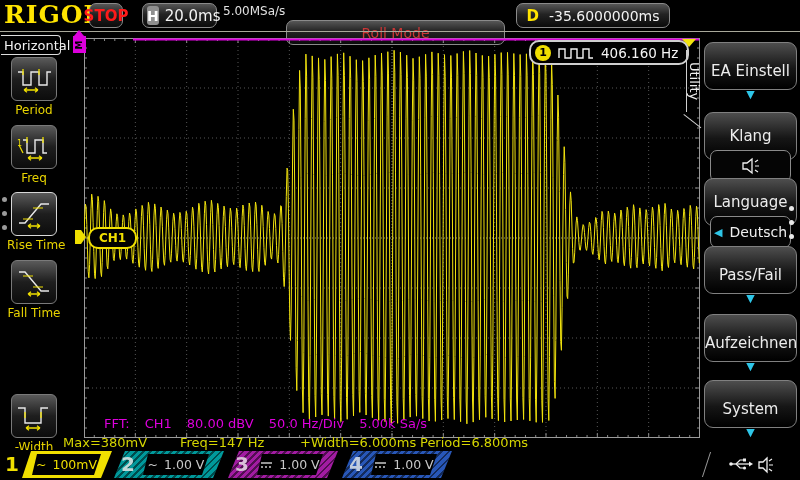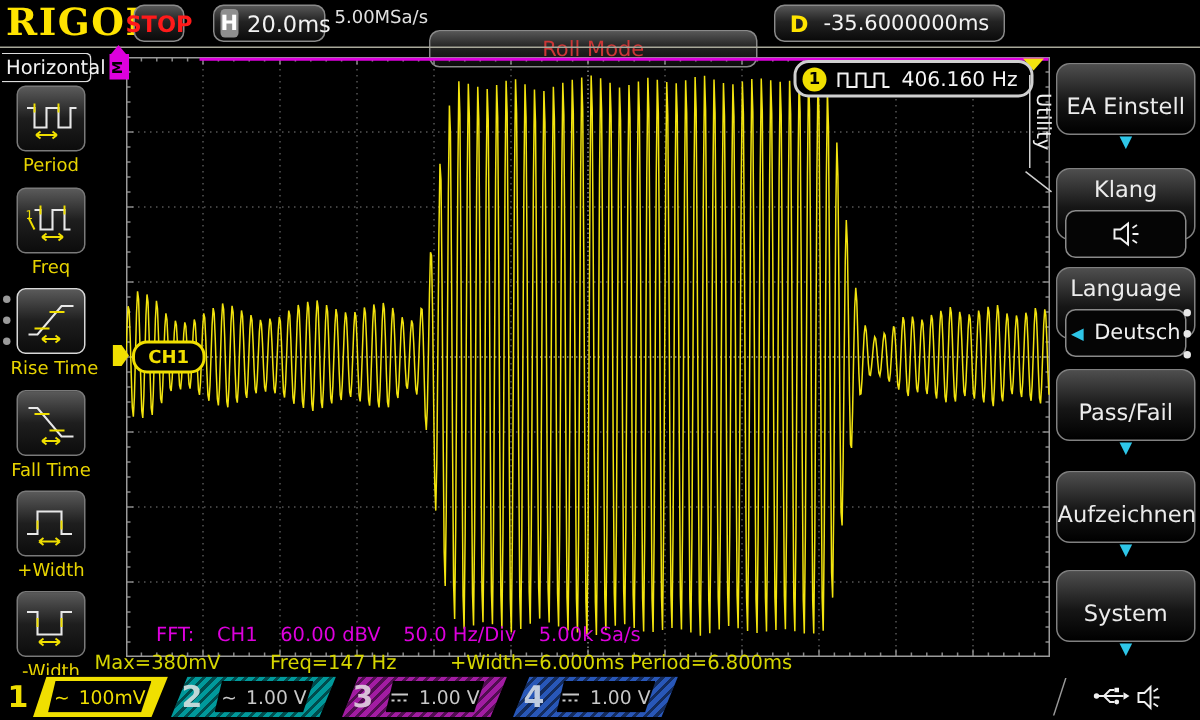--- a/index.html
+++ b/index.html
@@ -70,21 +70,21 @@
 
   
   #utility-tab { position:absolute; left:686px; top:50px; width:16px; height:62px;
                  border-left:1px solid #cfcfcf; color:#f0f0f0; font-size:13px;
                  writing-mode:vertical-rl; text-align:center; }
   #utility-diag { position:absolute; left:684px; top:114px; width:22px; height:1px; background:#cfcfcf;
                   transform:rotate(38deg); transform-origin:left top; }
   .r-btn { position:absolute; left:704px; width:93px; height:48px; border:1px solid #808080;
            border-radius:9px; background:linear-gradient(180deg,#4e4e4e,#161616 55%,#000);
            color:#ececec; font-size:15px; text-align:center; }
-  .r-btn .r-label { margin-top:4px; }
+  .r-btn .r-label { margin-top:14px; }
   .r-btn .r-label.center { margin-top:19px; }
   .arrow-down { color:#2ec6e8; font-size:11px; margin-top:8px; }
   .sub-btn { margin:5px auto 0; width:81px; height:32px; background:#050505; border:1px solid #8a8a8a;
              border-radius:7px; display:flex; align-items:center; justify-content:center; gap:7px; }
   .arrow-left { color:#2ec6e8; font-size:11px; }
   .sub-val { color:#f0f0f0; font-size:14px; }
 
   
   #chan-bar { position:absolute; left:0; top:450px; width:800px; height:30px; background:#000; }
   .ch-num { position:absolute; top:2px; font-size:20px; font-weight:bold; }
@@ -159,30 +159,20 @@
     <div class="h-tile">
       <svg width="38" height="32" viewBox="0 0 38 32">
         <path d="M4 6 h6 L26 25 h8" stroke="#e8e8e8" fill="none" stroke-width="1.4"></path>
         <path d="M8 10 h10 M18 21 h10" stroke="#f0df00" stroke-width="1.2"></path>
         <path d="M13 28 h12 M13 28 l3 -2.3 M13 28 l3 2.3 M25 28 l-3 -2.3 M25 28 l-3 2.3" stroke="#f0df00" fill="none" stroke-width="1.3"></path>
       </svg>
     </div>
     <div class="h-label">Fall Time</div>
   </div>
 
-  <div class="h-item" style="top:295px;">
-    <div class="h-tile">
-      <svg width="38" height="32" viewBox="0 0 38 32">
-        <path d="M3 23 h7 V8 h16 v15 h7" stroke="#e8e8e8" fill="none" stroke-width="1.4"></path>
-        <path d="M10 14 v6 M26 14 v6" stroke="#f0df00" stroke-width="1.3"></path>
-        <path d="M11 28 h14 M11 28 l3 -2.3 M11 28 l3 2.3 M25 28 l-3 -2.3 M25 28 l-3 2.3" stroke="#f0df00" fill="none" stroke-width="1.3"></path>
-      </svg>
-    </div>
-    <div class="h-label">+Width</div>
-  </div>
 
   <div class="h-item" style="top:362px;">
     <div class="h-tile">
       <svg width="38" height="32" viewBox="0 0 38 32">
         <path d="M3 8 h7 v15 h16 V8 h7" stroke="#e8e8e8" fill="none" stroke-width="1.4"></path>
         <path d="M10 12 v6 M26 12 v6" stroke="#f0df00" stroke-width="1.3"></path>
         <path d="M11 28 h14 M11 28 l3 -2.3 M11 28 l3 2.3 M25 28 l-3 -2.3 M25 28 l-3 2.3" stroke="#f0df00" fill="none" stroke-width="1.3"></path>
       </svg>
     </div>
     <div class="h-label">-Width</div>
@@ -431,21 +421,21 @@
   <div id="freq-box">
     <span id="freq-ch-badge">1</span>
     <svg width="36" height="13" viewBox="0 0 36 13">
       <path d="M1 12 V3 h6 v9 h6 V3 h6 v9 h6 V3 h6 v9 h4" stroke="#f2f2f2" fill="none" stroke-width="1.4"></path>
     </svg>
     <span id="freq-value">406.160 Hz</span>
   </div>
   <div id="fft-row">
     <span>FFT:</span>
     <span>CH1</span>
-    <span>60.00 dBV</span>
+    <span>80.00 dBV</span>
     <span>50.0 Hz/Div</span>
     <span>5.00k Sa/s</span>
   </div>
 </div>
 
 <span class="meas" style="left:63px;">Max=380mV</span>
 <span class="meas" style="left:180px;">Freq=147 Hz</span>
 <span class="meas" style="left:300px;">+Width=6.000ms</span>
 <span class="meas" style="left:420px;">Period=6.800ms</span>
 

